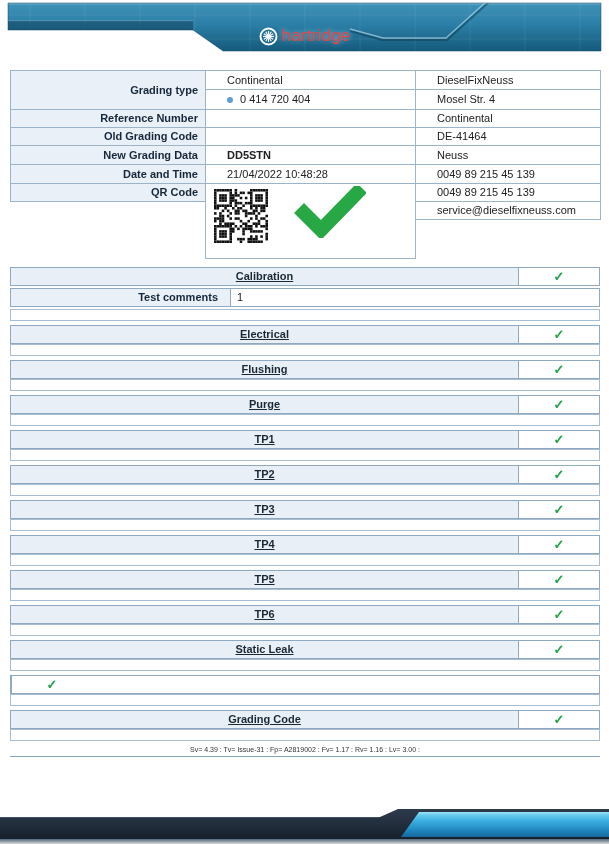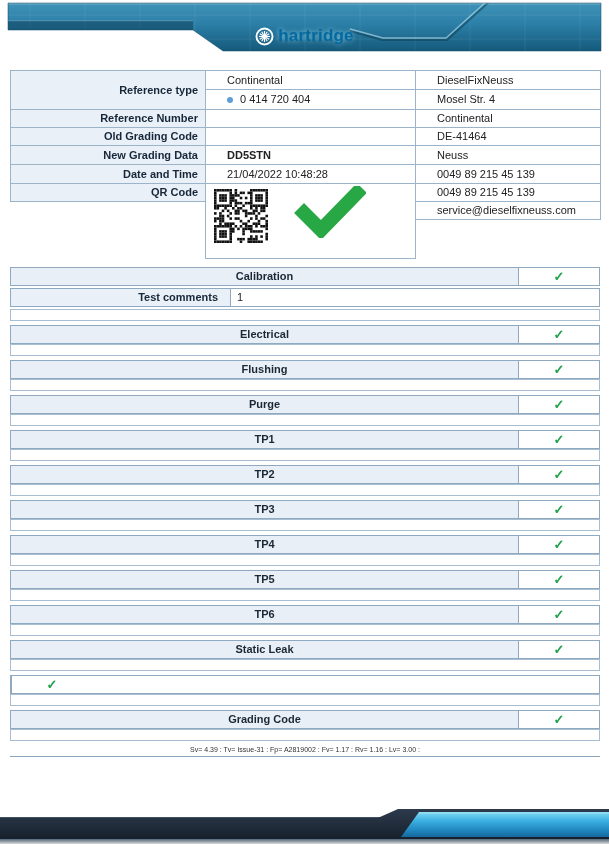--- a/index.html
+++ b/index.html
@@ -3,42 +3,42 @@
 <meta charset="utf-8">
 <style>
   html,body{margin:0;padding:0;background:#ffffff;}
   body{width:609px;height:849px;position:relative;overflow:hidden;
        font-family:"Liberation Sans",sans-serif;color:#222;}
 
   
   .header-banner{position:absolute;left:0;top:0;width:609px;height:56px;}
   .logo{position:absolute;left:0;top:26px;width:609px;text-align:center;pointer-events:none;}
   .logo-inner{display:inline-flex;align-items:center;gap:4px;}
-  .logo-text{color:#0369a1;font-weight:bold;font-size:17px;letter-spacing:.2px;
+  .logo-text{color:#ef4444;font-weight:normal;font-size:17px;letter-spacing:.2px;
              text-shadow:0 0 5px rgba(150,225,248,.95),0 1px 2px rgba(0,40,70,.55);}
 
   
   .info-table{position:absolute;left:10px;top:70px;width:590px;border-collapse:collapse;table-layout:fixed;}
   .info-table td{border:1px solid #9cb4ca;font-size:11px;line-height:13px;padding:2px 21px;overflow:hidden;}
   .info-table td.lbl{background:#e9f0f7;font-weight:bold;color:#17273a;text-align:right;padding-right:7px;}
   .info-table td.val{background:#fff;color:#222;text-align:left;}
   .info-table td.ghost{border:none;background:transparent;}
   tr.h19{height:19px}tr.h20{height:20px}tr.h18{height:18px}tr.h39{height:39px}
   .bullet{display:inline-block;width:6px;height:6px;border-radius:50%;
           background:#5f9fd6;margin-right:7px;vertical-align:middle;}
   .bold{font-weight:bold;}
   .qr-cell{position:relative;padding:0 !important;vertical-align:top;}
   .qr-img{position:absolute;left:8px;top:5px;width:54px;height:54px;}
   .big-check{position:absolute;left:88px;top:2px;}
 
   
   .sections{position:absolute;left:10px;top:267px;width:590px;}
   .sec-bar{display:flex;height:19px;border:1px solid #8fa9c0;box-sizing:border-box;margin-bottom:0;}
   .sec-label{flex:1;background:#e9eff6;font-weight:bold;font-size:11px;color:#1a2835;
-             text-align:center;line-height:17px;}
+             text-align:center;line-height:17px;text-decoration:underline;}
   .sec-check{width:80px;background:#fff;border-left:1px solid #8fa9c0;text-align:center;line-height:16px;}
   .check{color:#23a24b;font-weight:bold;font-size:13px;}
   .empty-row{height:12px;border:1px solid #a8bdd0;box-sizing:border-box;background:#fff;margin-bottom:4px;}
   .comments-row{display:flex;height:19px;border:1px solid #8fa9c0;box-sizing:border-box;margin-bottom:2px;}
   .sec-bar.cal{margin-bottom:2px;}
   .comments-label{width:207px;background:#e9f0f7;font-weight:bold;font-size:11px;color:#17273a;
                   text-align:right;line-height:17px;padding-right:12px;}
   .comments-value{flex:1;background:#fff;border-left:1px solid #8fa9c0;font-size:11px;
                   line-height:17px;padding-left:6px;}
 
@@ -112,21 +112,21 @@
 </div>
 
 <table class="info-table">
   <colgroup>
       <col style="width:195px">
       <col style="width:210px">
       <col style="width:185px">
     </colgroup>
   <tbody>
   <tr class="h19">
-    <td class="lbl" rowspan="2">Reference type</td>
+    <td class="lbl" rowspan="2">Grading type</td>
     <td class="val">Continental</td>
     <td class="val">DieselFixNeuss</td>
   </tr>
   <tr class="h20">
     <td class="val"><span class="bullet"></span><span>0 414 720 404</span></td>
     <td class="val">Mosel Str. 4</td>
   </tr>
   <tr class="h18">
     <td class="lbl">Reference Number</td>
     <td class="val"></td>

